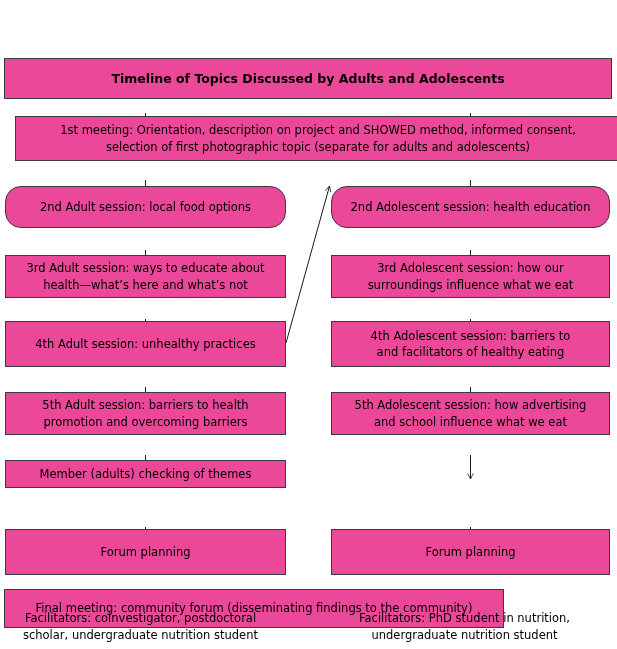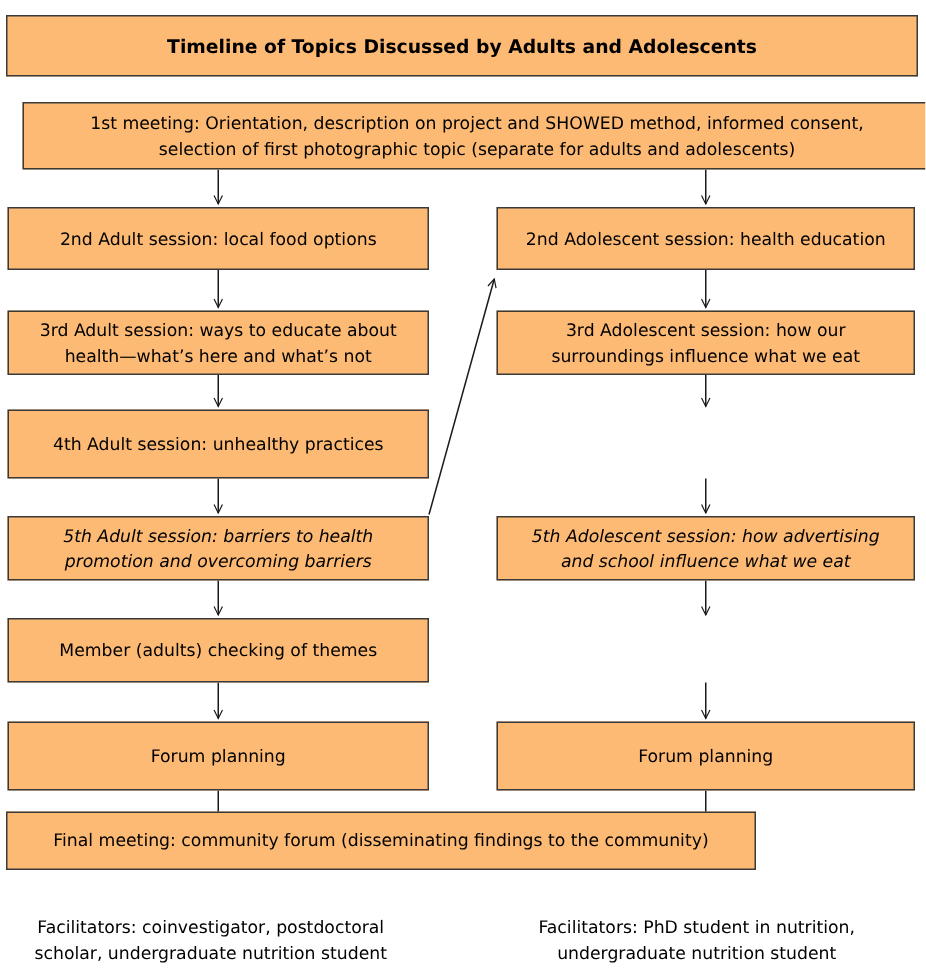--- a/index.html
+++ b/index.html
@@ -1,34 +1,34 @@
 <!DOCTYPE html>
 <html><head>
 <meta charset="utf-8">
 <style>
   html,body{margin:0;padding:0;background:#ffffff;}
   body{font-family:"DejaVu Sans","Liberation Sans",sans-serif;color:#000;}
   .figure{position:relative;width:617px;height:649px;background:#fff;overflow:hidden;}
   .box{
     position:absolute;box-sizing:border-box;
-    border:1px solid #3a3a3a;background:#fdba74;
+    border:1px solid #3a3a3a;background:#ec4899;
     display:flex;align-items:center;justify-content:center;
     text-align:center;font-size:11.5px;line-height:1.42;
-    white-space:pre-line;padding:2px 6px;color:#000;
+    white-space:pre-line;padding:2px 6px;color:#000;margin-top:48px;
   }
   .title-box{left:4px;top:10px;width:608px;height:41px;font-weight:bold;font-size:12.5px;}
   .first-box{left:15px;top:68px;width:606px;height:45px;}
   .final-box{left:4px;top:541px;width:500px;height:39px;}
   .col-l{left:5px;width:281px;}
   .col-r{left:331px;width:279px;}
-  .r2{top:138px;height:42px;}
+  .r2{top:138px;height:42px;border-radius:16px;}
   .r3{top:207px;height:43px;}
   .r4{top:273px;height:46px;}
-  .r5{top:344px;height:43px;font-style:italic;}
-  .r6{top:412px;height:43px;}
+  .r5{top:344px;height:43px;}
+  .r6{top:412px;height:28px;}
   .r7{top:481px;height:46px;text-align:center;}
   .footer{
     position:absolute;top:610px;font-size:11.5px;line-height:1.45;
     text-align:center;white-space:pre-line;color:#000;
   }
   .f-l{left:0px;width:281px;}
   .f-r{left:324px;width:281px;}
   .arrows{position:absolute;left:0;top:0;pointer-events:none;}
   .arrows line,.arrows path{stroke:#1a1a1a;stroke-width:1;fill:none;}
 </style>
@@ -73,20 +73,22 @@
 health—what’s here and what’s not</div>
   <div class="box col-l r4">4th Adult session: unhealthy practices</div>
   <div class="box col-l r5">5th Adult session: barriers to health
 promotion and overcoming barriers</div>
   <div class="box col-l r6">Member (adults) checking of themes</div>
   <div class="box col-l r7">Forum planning</div>
 
   <div class="box col-r r2">2nd Adolescent session: health education</div>
   <div class="box col-r r3">3rd Adolescent session: how our
 surroundings influence what we eat</div>
+  <div class="box col-r r4">4th Adolescent session: barriers to
+and facilitators of healthy eating</div>
   <div class="box col-r r5">5th Adolescent session: how advertising
 and school influence what we eat</div>
   <div class="box col-r r7">Forum planning</div>
 
   <div class="box final-box">Final meeting: community forum (disseminating findings to the community)</div>
 
   <div class="footer f-r">Facilitators: PhD student in nutrition,
 undergraduate nutrition student</div>
   <div class="footer f-l">Facilitators: coinvestigator, postdoctoral
 scholar, undergraduate nutrition student</div>

